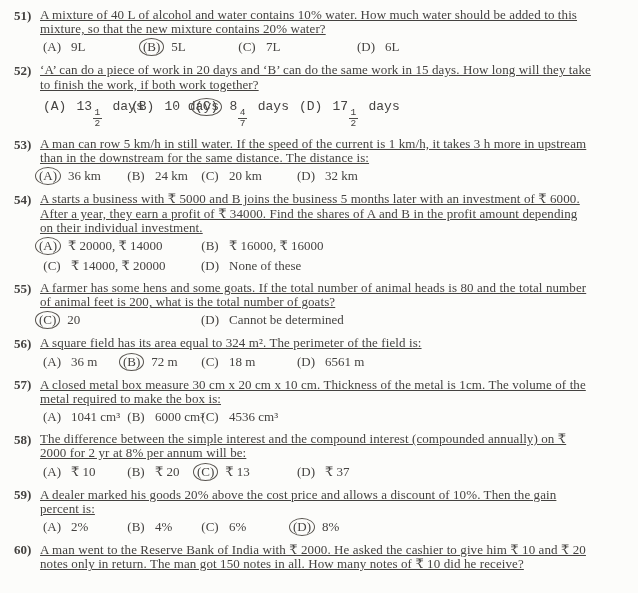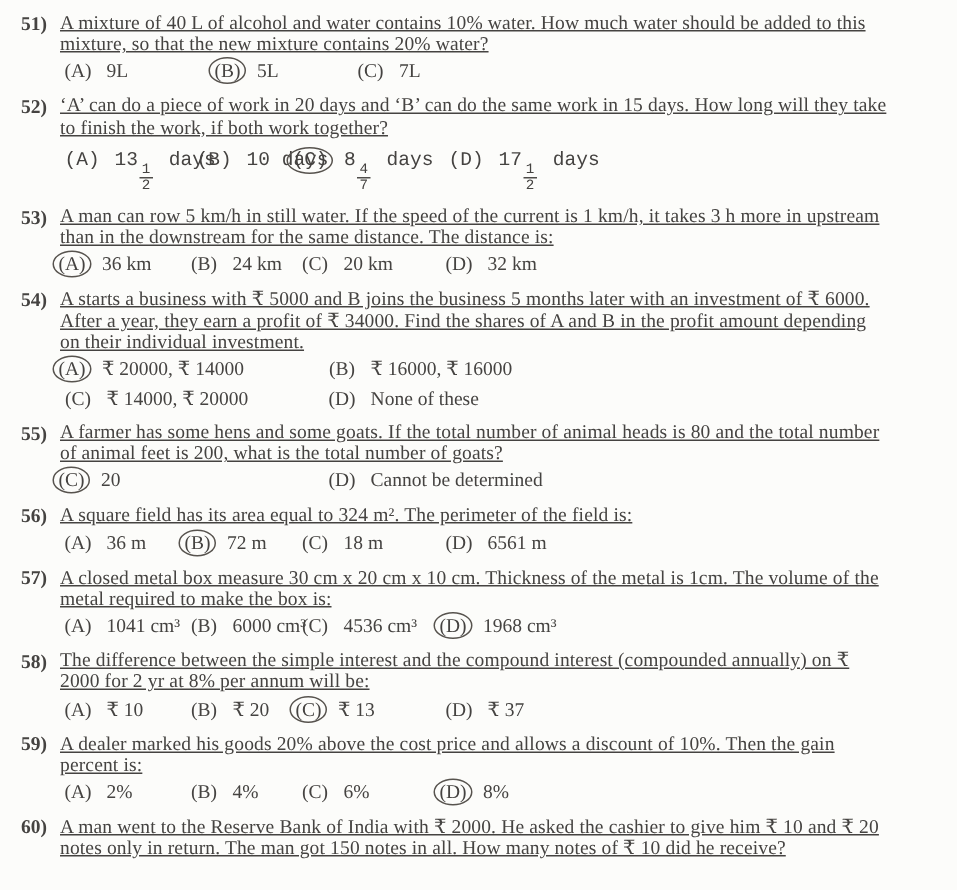--- a/index.html
+++ b/index.html
@@ -41,21 +41,21 @@
     text-decoration: underline;
   }
   .opt-row {
     display: grid;
     align-items: baseline;
     margin-top: 2px;
   }
   .cols-wide4 { grid-template-columns: 104px 91px 119px auto; }
   .cols-std4  { grid-template-columns: 84px 74px 96px auto; }
   .cols-frac4 { grid-template-columns: 88px 68px 100px auto; margin-top: 6px; font-family: Liberation Mono, monospace; }
-  .cols-two   { grid-template-columns: 158px auto; gap: 18px; }
+  .cols-two   { grid-template-columns: 158px auto; }
   .opt {
     white-space: nowrap;
     line-height: 15px;
   }
   .opt-label {
     display: inline-block;
     min-width: 24px;
     margin-right: 7px;
     border: 1.4px solid transparent;
     padding: 0 2px;
@@ -87,20 +87,21 @@
 
 <div id="paper">
     <div class="question">
       <div class="q-num">51)</div>
       <div class="q-body">
         <div class="q-text">A mixture of 40 L of alcohol and water contains 10% water. How much water should be added to this mixture, so that the new mixture contains 20% water?</div>
         <div class="opt-row cols-wide4">
           <span class="opt"><span class="opt-label">(A)</span><span class="opt-value">9L</span></span>
           <span class="opt"><span class="opt-label circled">(B)</span><span class="opt-value">5L</span></span>
           <span class="opt"><span class="opt-label">(C)</span><span class="opt-value">7L</span></span>
+          <span class="opt"><span class="opt-label">(D)</span><span class="opt-value">6L</span></span>
         </div>
       </div>
     </div>
     <div class="question">
       <div class="q-num">52)</div>
       <div class="q-body">
         <div class="q-text">‘A’ can do a piece of work in 20 days and ‘B’ can do the same work in 15 days. How long will they take to finish the work, if both work together?</div>
         <div class="opt-row cols-frac4">
           <span class="opt"><span class="opt-label">(A)</span><span class="opt-value"><span>13</span><span class="frac">
                 <span class="frac-num">1</span>
@@ -167,21 +168,20 @@
       </div>
     </div>
     <div class="question">
       <div class="q-num">57)</div>
       <div class="q-body">
         <div class="q-text">A closed metal box measure 30 cm x 20 cm x 10 cm. Thickness of the metal is 1cm. The volume of the metal required to make the box is:</div>
         <div class="opt-row cols-std4">
           <span class="opt"><span class="opt-label">(A)</span><span class="opt-value">1041 cm³</span></span>
           <span class="opt"><span class="opt-label">(B)</span><span class="opt-value">6000 cm³</span></span>
           <span class="opt"><span class="opt-label">(C)</span><span class="opt-value">4536 cm³</span></span>
-          <span class="opt"><span class="opt-label circled">(D)</span><span class="opt-value">1968 cm³</span></span>
         </div>
       </div>
     </div>
     <div class="question">
       <div class="q-num">58)</div>
       <div class="q-body">
         <div class="q-text">The difference between the simple interest and the compound interest (compounded annually) on ₹ 2000 for 2 yr at 8% per annum will be:</div>
         <div class="opt-row cols-std4">
           <span class="opt"><span class="opt-label">(A)</span><span class="opt-value">₹ 10</span></span>
           <span class="opt"><span class="opt-label">(B)</span><span class="opt-value">₹ 20</span></span>

